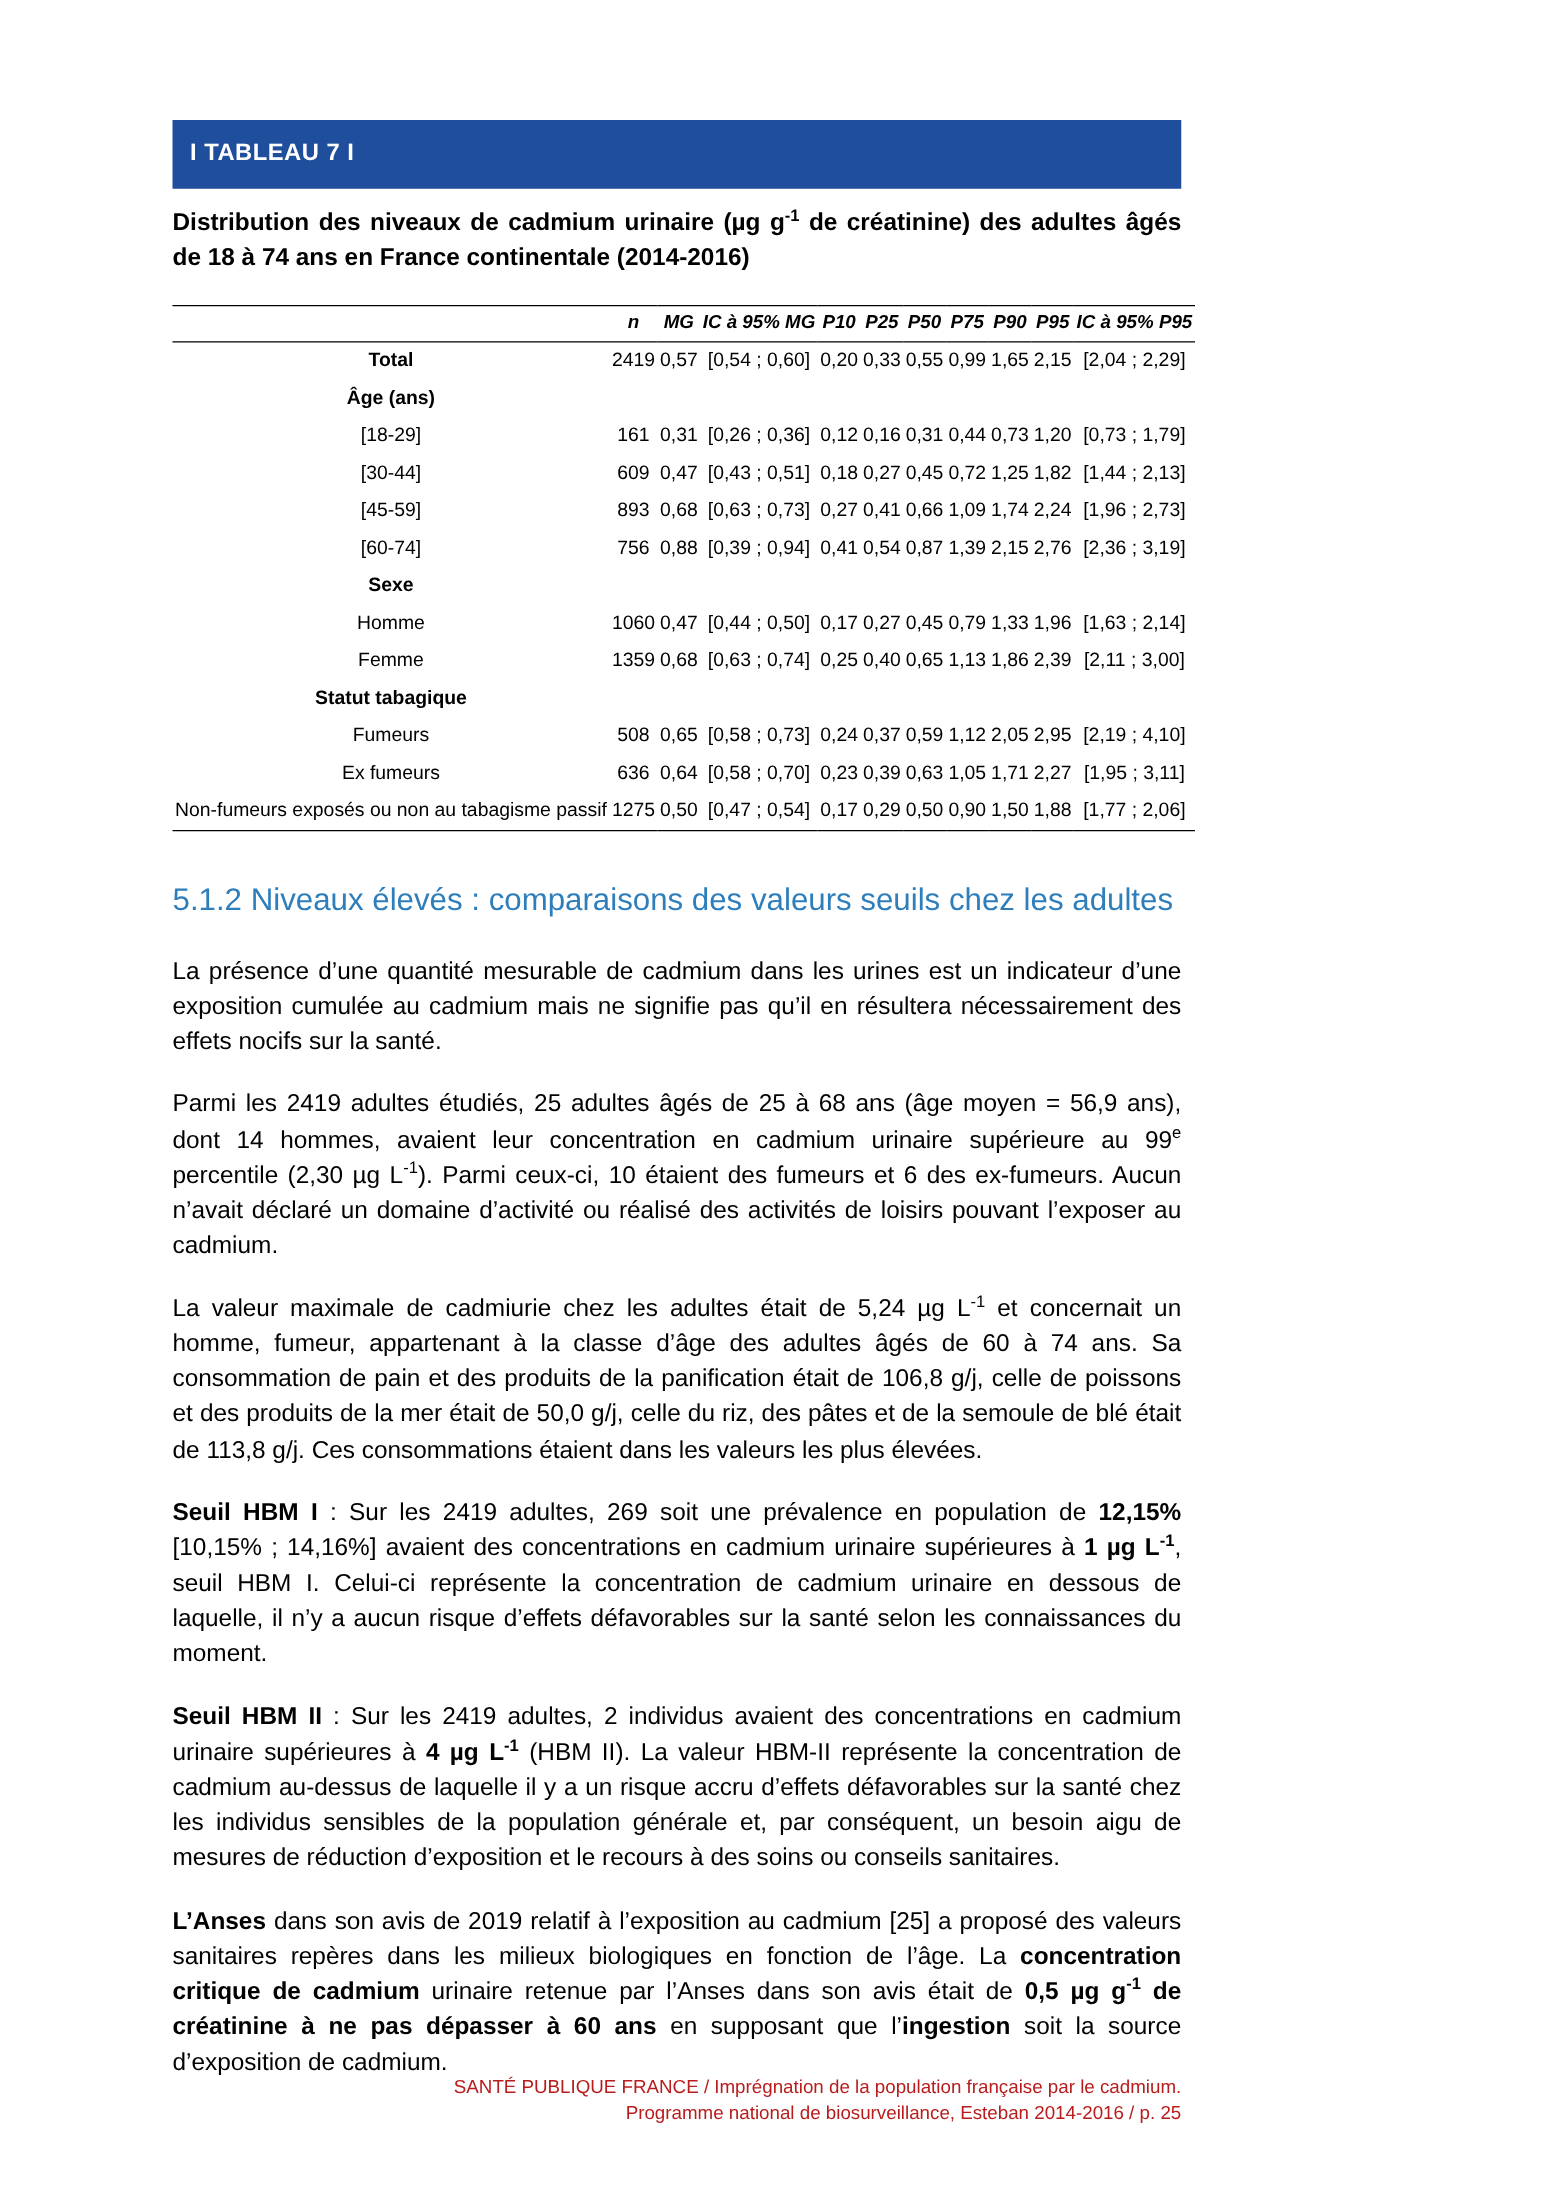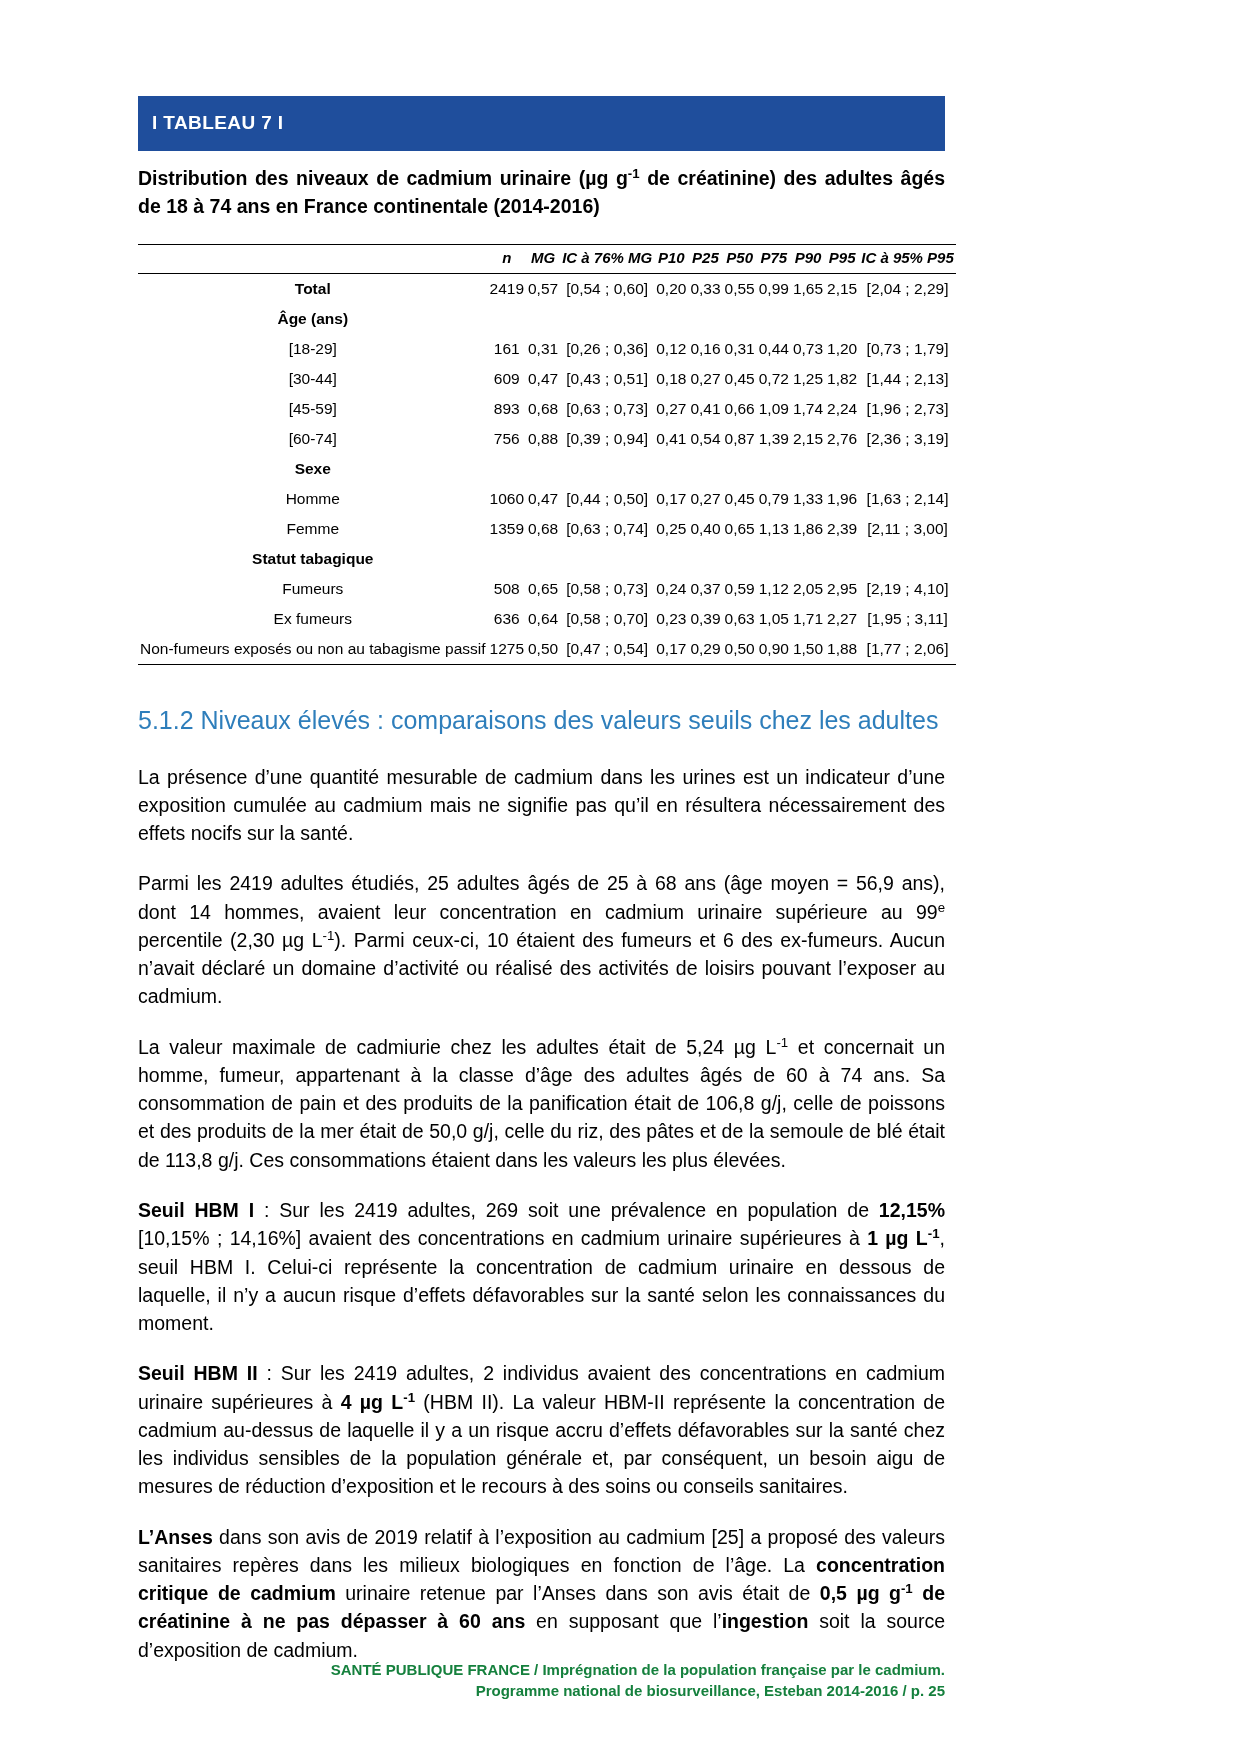--- a/index.html
+++ b/index.html
@@ -94,44 +94,43 @@
     margin: 0 0 22px 0;
   }
   p.body b { font-weight: bold; }
 
   
   .footer {
     position: absolute;
     right: 138px;
     bottom: 52px;
     text-align: right;
-    color: #15803d;
+    color: #b91c1c;
     font-size: 15px;
     line-height: 1.45;
-    font-weight: bold;
   }
 </style>
 </head>
 <body>
 
 <div class="page">
 
   <div class="tbl-banner">I TABLEAU 7 I</div>
 
   <div class="tbl-caption">
     <span>Distribution des niveaux de cadmium urinaire (µg g</span><sup>-1</sup><span> de créatinine) des adultes âgés de 18 à 74 ans en France continentale (2014-2016)</span>
   </div>
 
   <table class="data">
     <thead>
       <tr>
         <th class="rowlab"></th>
         <th class="col-n">n</th>
         <th class="col-mg">MG</th>
-        <th class="col-ic">IC à 76% MG</th>
+        <th class="col-ic">IC à 95% MG</th>
         <th class="col-p">P10</th>
         <th class="col-p">P25</th>
         <th class="col-p">P50</th>
         <th class="col-p">P75</th>
         <th class="col-p">P90</th>
         <th class="col-p">P95</th>
         <th class="col-ic95">IC à 95% P95</th>
       </tr>
     </thead>
     <tbody>

